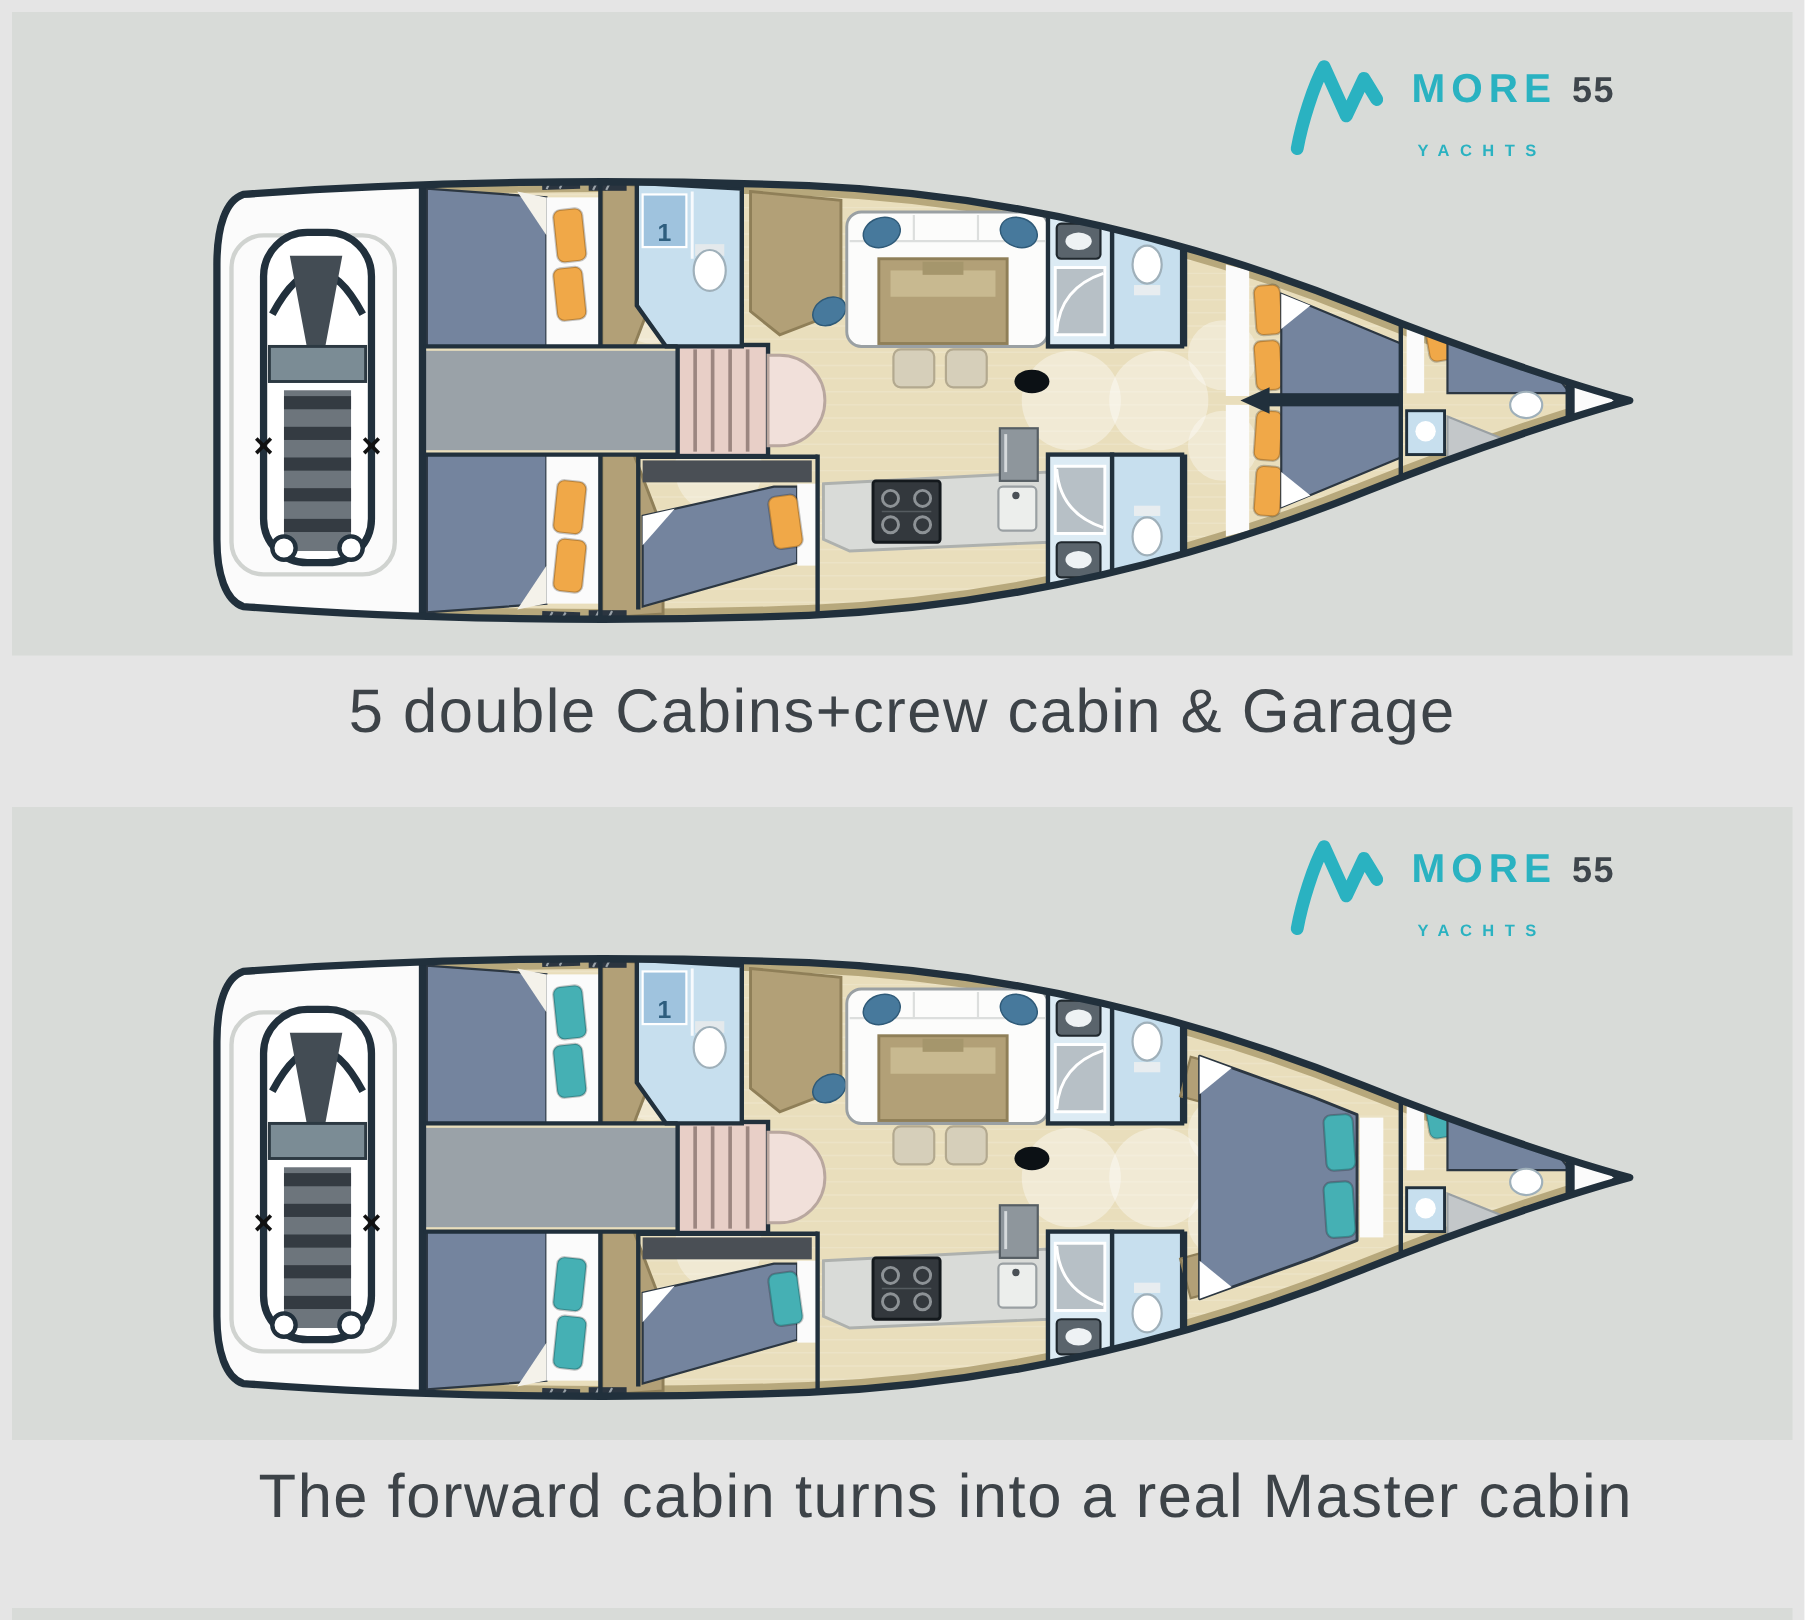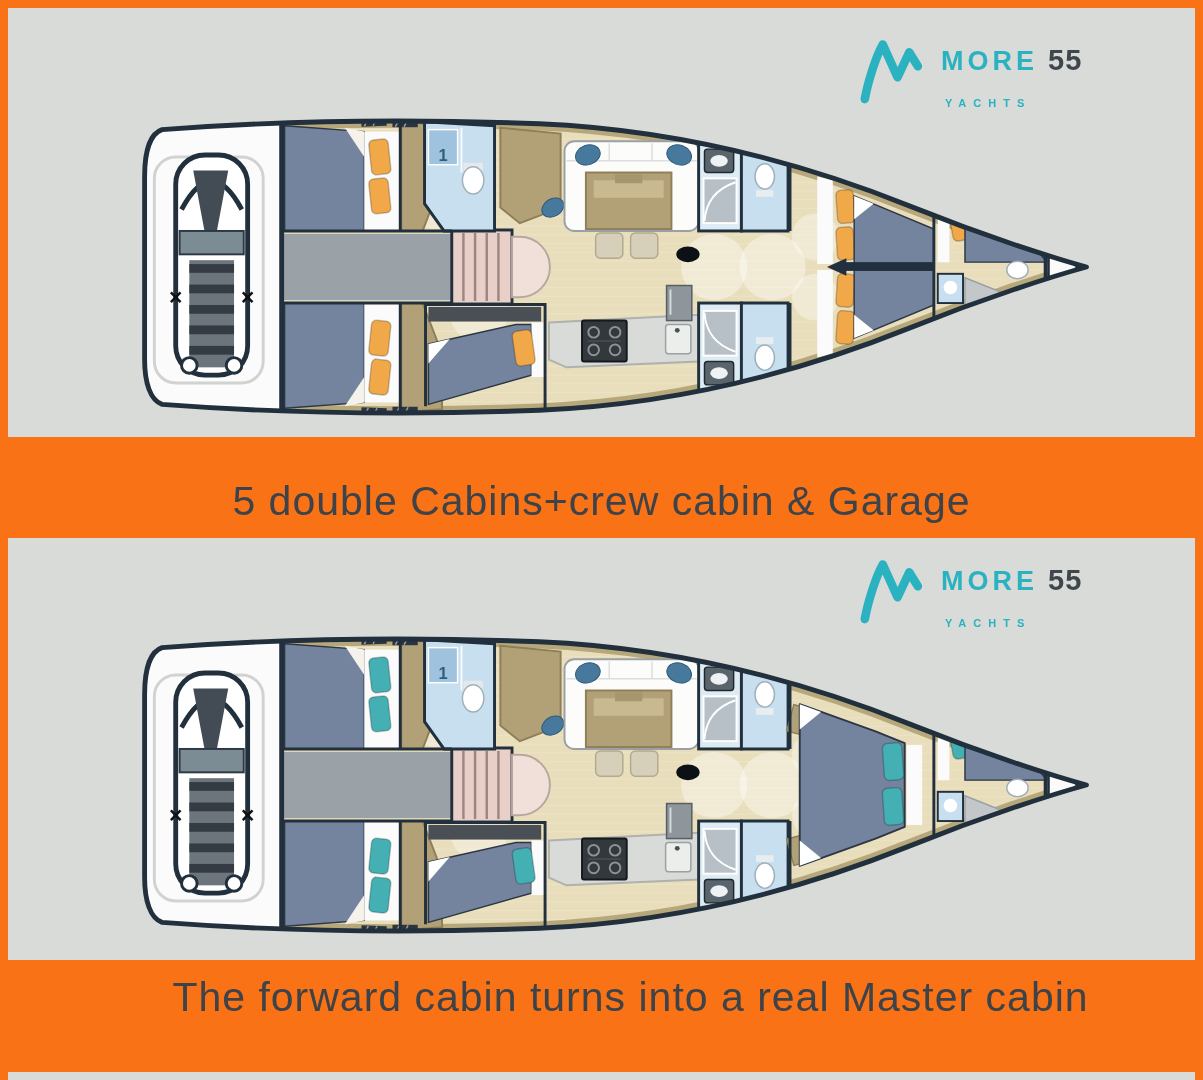--- a/index.html
+++ b/index.html
@@ -1,36 +1,36 @@
 <!DOCTYPE html>
 <html style="--teal: #2ab2c1; --brand-dark: #3f464c;"><head>
 <meta charset="utf-8">
 <style>
   html,body{margin:0;padding:0;background:#ffffff;}
-  .page{position:relative;width:1203px;height:1080px;background:#f97316;overflow:hidden;
+  .page{position:relative;width:1203px;height:1080px;background:#e5e5e5;overflow:hidden;
         font-family:"Liberation Sans", sans-serif;}
   .panel{position:absolute;left:8px;width:1187px;background:#d8dbd8;}
   #panel-top{top:8px;height:429px;}
   #panel-bottom{top:538px;height:422px;}
   .plan{position:absolute;left:123px;width:972px;height:302px;}
   #plan-0{top:108px;}
   #plan-1{top:96px;}
   .plan svg{width:100%;height:100%;display:block;}
   .logo{position:absolute;right:88px;width:250px;height:78px;display:flex;align-items:flex-start;}
   #panel-top .logo{top:28px;}
   #panel-bottom .logo{top:18px;}
   .logo-mark{width:78px;height:70px;flex:0 0 auto;}
   .logo-text{margin-left:6px;margin-top:10px;line-height:1;}
   .logo-row{display:flex;align-items:baseline;white-space:nowrap;}
   .brand-name{color:var(--teal,#2ab2c1);font-size:27px;font-weight:bold;letter-spacing:4px;}
-  .brand-model{color:var(--brand-dark,#3f464c);font-size:29px;font-weight:bold;margin-left:10px;letter-spacing:1px;}
+  .brand-model{color:var(--brand-dark,#3f464c);font-size:24px;font-weight:bold;margin-left:10px;letter-spacing:1px;}
   .brand-sub{color:var(--teal,#2ab2c1);font-size:11px;font-weight:bold;letter-spacing:7px;margin-top:23px;margin-left:4px;}
   .caption{position:absolute;left:0;width:100%;text-align:center;color:#3d4348;
            font-size:41px;font-weight:300;letter-spacing:1px;line-height:50px;}
-  #caption-0{top:476px;}
+  #caption-0{top:449px;}
   #caption-1{top:972px;}
   .edge-strip{position:absolute;left:8px;width:1187px;top:1072px;height:8px;background:#d8dbd8;}
 </style>
 </head>
 <body>
 
 <div class="page">
 
   <section class="panel" id="panel-top">
     <div class="logo">

